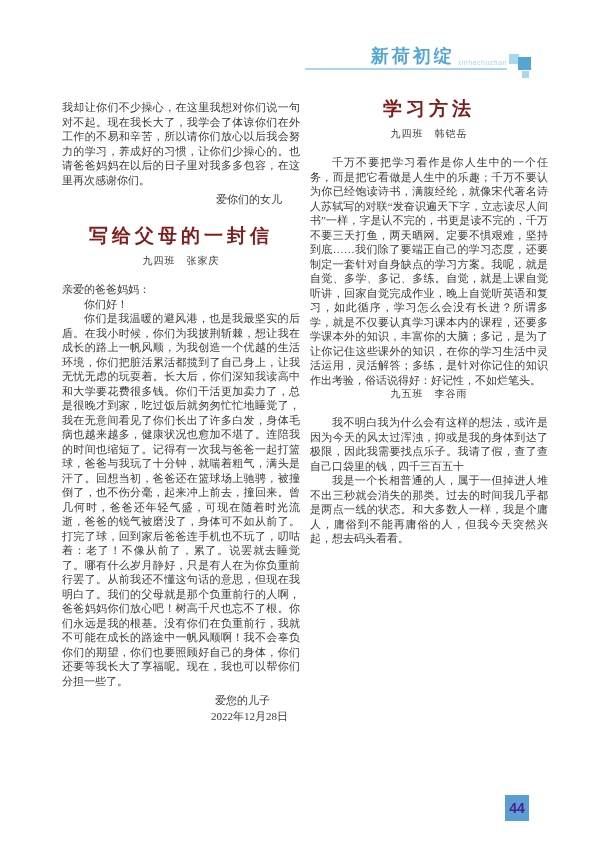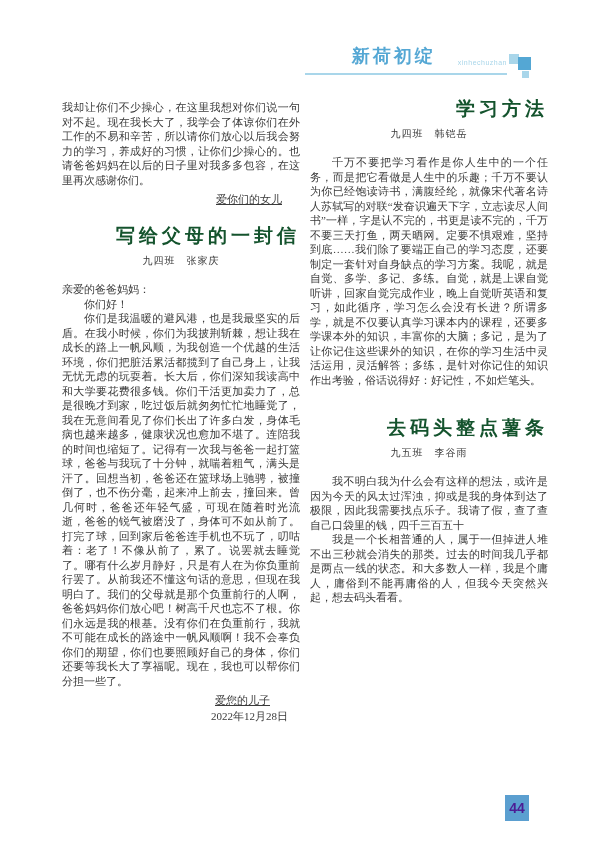--- a/index.html
+++ b/index.html
@@ -6,21 +6,21 @@
   .page {
     width:600px; height:848px; margin:0 auto; position:relative;
     background:#ffffff; overflow:hidden;
     font-family:"Liberation Serif", serif; color:#3a3a3a;
   }
   
   .header-rule {
     position:absolute; left:305px; top:44px; width:202px;
     border-bottom:2px solid var(--accent-soft);
     display:flex; justify-content:flex-end; align-items:flex-end;
-    padding-bottom:5px; gap:22px;
+    gap:3px;
   }
   .logo-cn {
     font-family:"Liberation Sans", sans-serif;
     font-size:18px; font-weight:bold; letter-spacing:3px;
     color:var(--accent);
   }
   .logo-pinyin {
     font-family:"Liberation Sans", sans-serif;
     font-size:7px; color:var(--accent-soft); letter-spacing:.5px;
     margin-bottom:2px;
@@ -33,28 +33,28 @@
 
   
   .col { position:absolute; width:238px; }
   .col-left  { left:62px;  top:100px; }
   .col-right { left:310px; top:96px; }
 
   .body { font-size:11px; line-height:14.5px; text-align:justify; margin:0; }
   .paras p { font-size:11px; line-height:14.5px; text-align:justify; margin:0; text-indent:2em; }
 
   .sig-block { margin-top:4px; margin-bottom:6px; }
-  .sig-line  { text-align:right; font-size:11px; line-height:16px; padding-right:18px;text-decoration:underline; }
+  .sig-line  { text-align:right; font-size:11px; line-height:16px; padding-right:18px; }
   .sig-date  { text-align:right; font-size:11px; line-height:16px; padding-right:2px; }
   .sig-block-2 .sig-line { padding-right:30px; }
   .sig-block-2 .sig-date { padding-right:12px; }
 
   .article-title {
-    font-size:19px; font-weight:bold; text-align:right;
-    letter-spacing:4px; color:#14532d; margin:16px 0 5px 0;
+    font-size:19px; font-weight:bold; text-align:center;
+    letter-spacing:4px; color:#7f1d1d; margin:16px 0 5px 0;
   }
   .byline {
     font-size:10px; text-align:center; letter-spacing:1px;
     color:#3a3a3a; margin:0 0 14px 0;
   }
 
   .page-number {
     position:absolute; left:505px; top:795px; width:24px; height:26px;
     background:var(--badge); color:#4c1d95;
     font-family:"Liberation Sans", sans-serif; font-size:14px; font-weight:bold;
@@ -95,21 +95,20 @@
     </div>
   </div>
 
   <div class="col col-right">
     <h2 class="article-title" style="margin-top:0;">学习方法</h2>
     <div class="byline">九四班　韩铠岳</div>
     <div class="paras">
         <p>千万不要把学习看作是你人生中的一个任务，而是把它看做是人生中的乐趣；千万不要认为你已经饱读诗书，满腹经纶，就像宋代著名诗人苏轼写的对联“发奋识遍天下字，立志读尽人间书”一样，字是认不完的，书更是读不完的，千万不要三天打鱼，两天晒网。定要不惧艰难，坚持到底……我们除了要端正自己的学习态度，还要制定一套针对自身缺点的学习方案。我呢，就是自觉、多学、多记、多练。自觉，就是上课自觉听讲，回家自觉完成作业，晚上自觉听英语和复习，如此循序，学习怎么会没有长进？所谓多学，就是不仅要认真学习课本内的课程，还要多学课本外的知识，丰富你的大脑；多记，是为了让你记住这些课外的知识，在你的学习生活中灵活运用，灵活解答；多练，是针对你记住的知识作出考验，俗话说得好：好记性，不如烂笔头。</p>
       </div>
 
-    <h2 class="article-title" style="margin-top:28px;">去码头整点薯条</h2>
     <div class="byline">九五班　李谷雨</div>
     <div class="paras">
         <p>我不明白我为什么会有这样的想法，或许是因为今天的风太过浑浊，抑或是我的身体到达了极限，因此我需要找点乐子。我请了假，查了查自己口袋里的钱，四千三百五十</p>
         <p>我是一个长相普通的人，属于一但掉进人堆不出三秒就会消失的那类。过去的时间我几乎都是两点一线的状态。和大多数人一样，我是个庸人，庸俗到不能再庸俗的人，但我今天突然兴起，想去码头看看。</p>
       </div>
   </div>
 
   <div class="page-number">44</div>
 
 </div>

